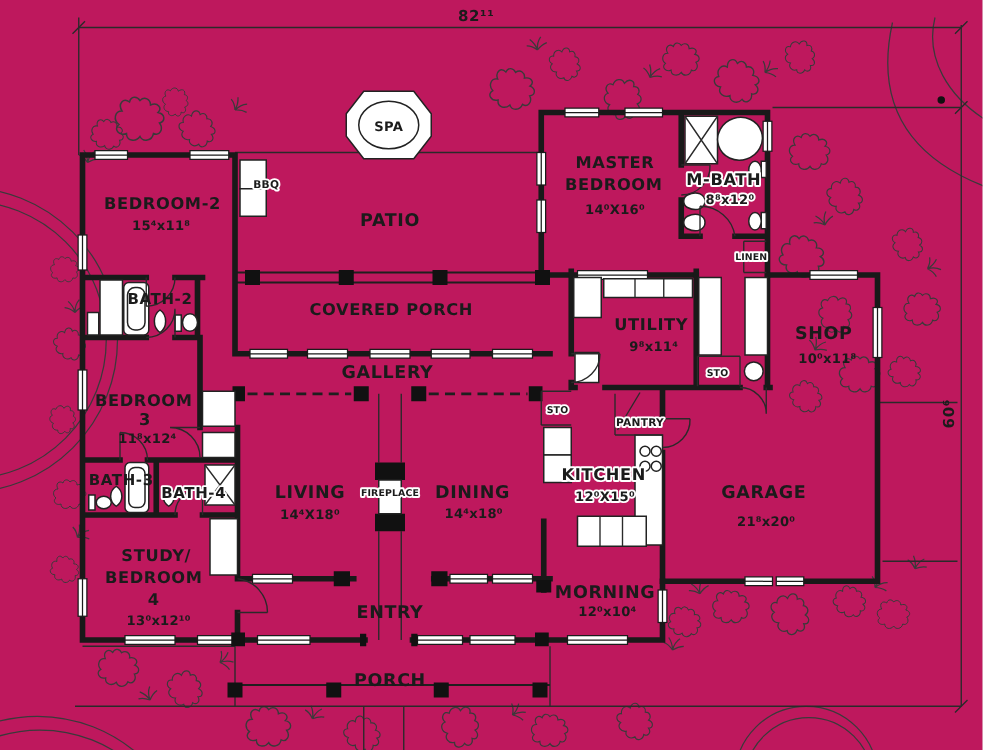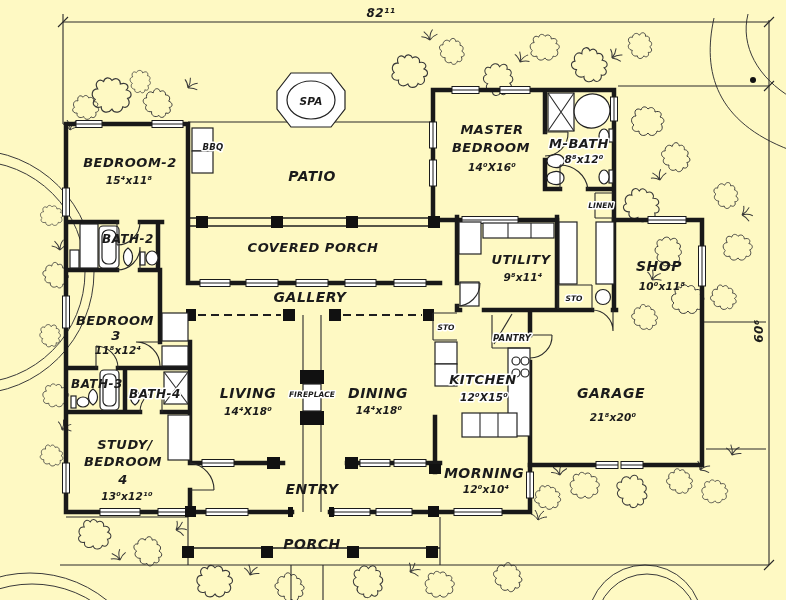--- a/index.html
+++ b/index.html
@@ -1,17 +1,17 @@
 <!DOCTYPE html>
 <html><head>
 <meta charset="utf-8">
 <style>
   html,body{margin:0;padding:0;background:#e8e8e8;}
-  .page{position:relative;width:786px;height:600px;background:#fef9c3;overflow:hidden;
-        font-family:"DejaVu Sans",sans-serif;font-style:italic;}
+  .page{position:relative;width:786px;height:600px;background:#be185d;overflow:hidden;
+        font-family:"DejaVu Sans",sans-serif;}
   svg{position:absolute;left:0;top:0;}
   svg text{font-family:"DejaVu Sans",sans-serif;font-weight:bold;fill:#1b1b1b;
            text-anchor:middle;letter-spacing:.5px;}
   .t14{font-size:14px;}
   .t13{font-size:13px;}
   .t12{font-size:12px;}
   .t10{font-size:10.5px;letter-spacing:.2px;}
   .t8{font-size:8.5px;letter-spacing:.2px;}
   .t7{font-size:7.5px;letter-spacing:.1px;}
   .halo{stroke:#ffffff;stroke-width:3px;paint-order:stroke;stroke-linejoin:round;}

